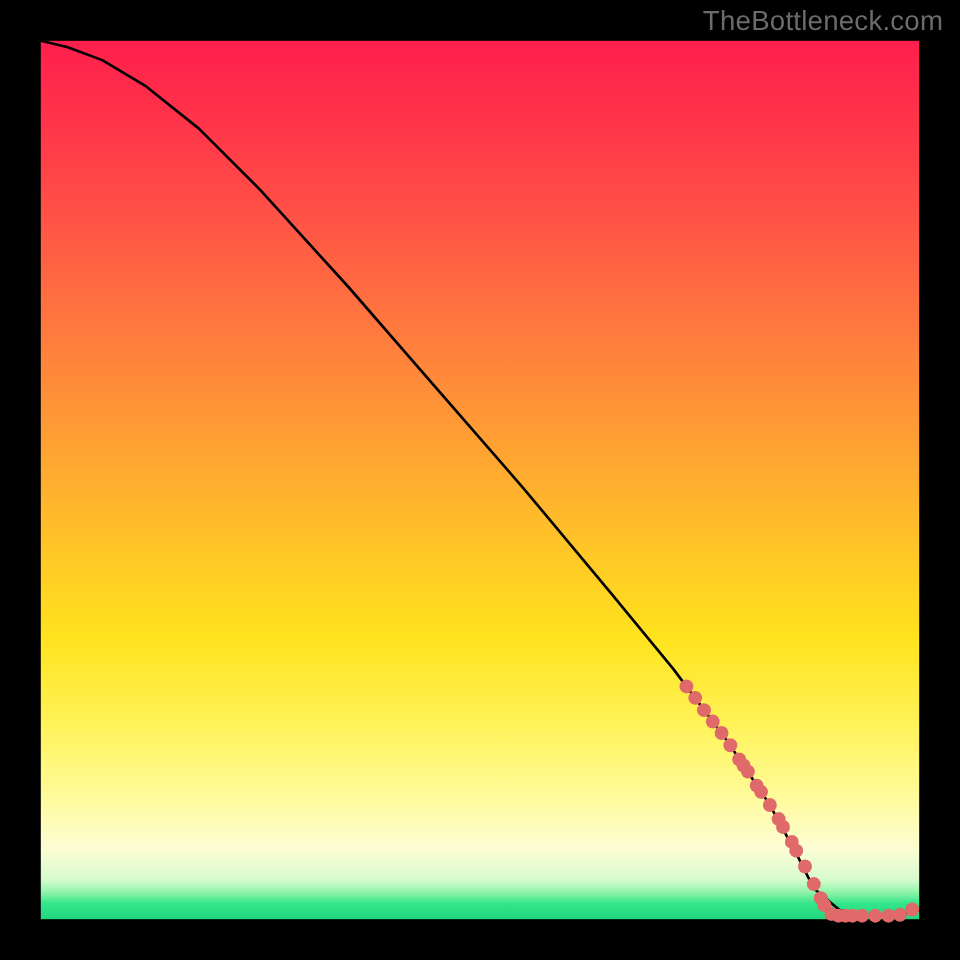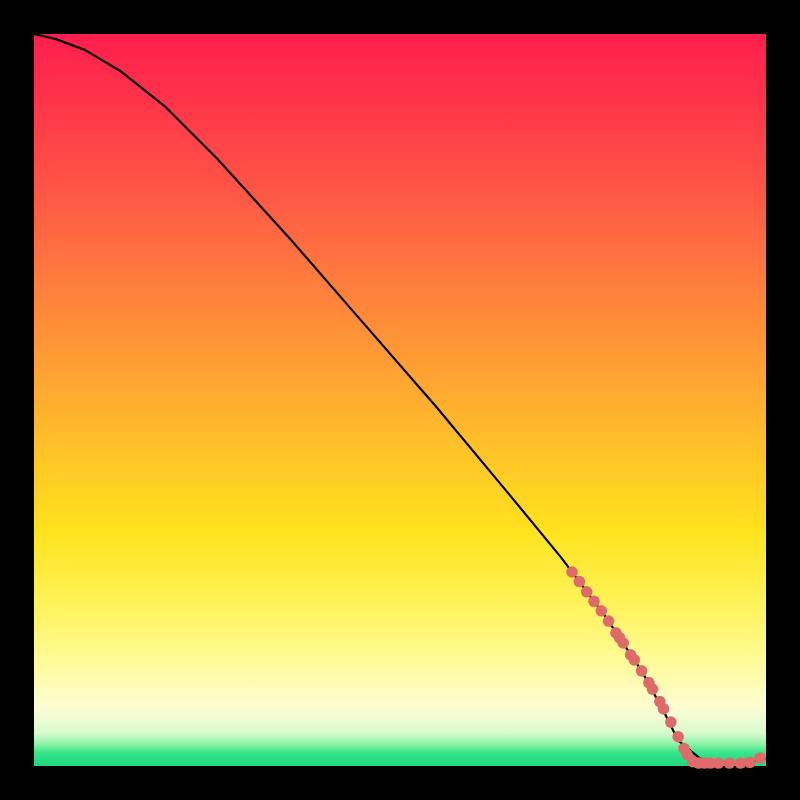--- a/index.html
+++ b/index.html
@@ -62,20 +62,21 @@
     width: 100%;
     height: 100%;
     overflow: visible;
   }
 </style>
 </head>
 <body>
 
 <div class="stage">
 
+  <div class="watermark">TheBottleneck.com</div>
 
   <div class="plot">
     <div class="gradient"></div>
     <svg class="curve" viewBox="0 0 732 732" preserveAspectRatio="none">
       <path id="curve-path" fill="none" stroke="#000" stroke-width="2.2" stroke-linecap="round" stroke-linejoin="round" d="M0.00 0.00 L21.96 5.12 L51.24 16.10 L87.84 38.06 L131.76 73.20 L183.00 124.44 L256.20 204.96 L329.40 289.14 L402.60 373.32 L475.80 461.16 L527.04 523.38 L570.96 581.94 L607.56 636.84 L629.52 677.10 L644.16 706.38 L666.12 724.68 L688.08 729.07 L710.04 729.07 L732.00 724.68"></path>
       <g id="marker-group">
           <circle cx="538.02" cy="538.02" r="5.8" fill="#e06a6a"></circle>
           <circle cx="545.34" cy="547.54" r="5.8" fill="#e06a6a"></circle>
           <circle cx="552.66" cy="557.78" r="5.8" fill="#e06a6a"></circle>
           <circle cx="559.98" cy="567.30" r="5.8" fill="#e06a6a"></circle>

